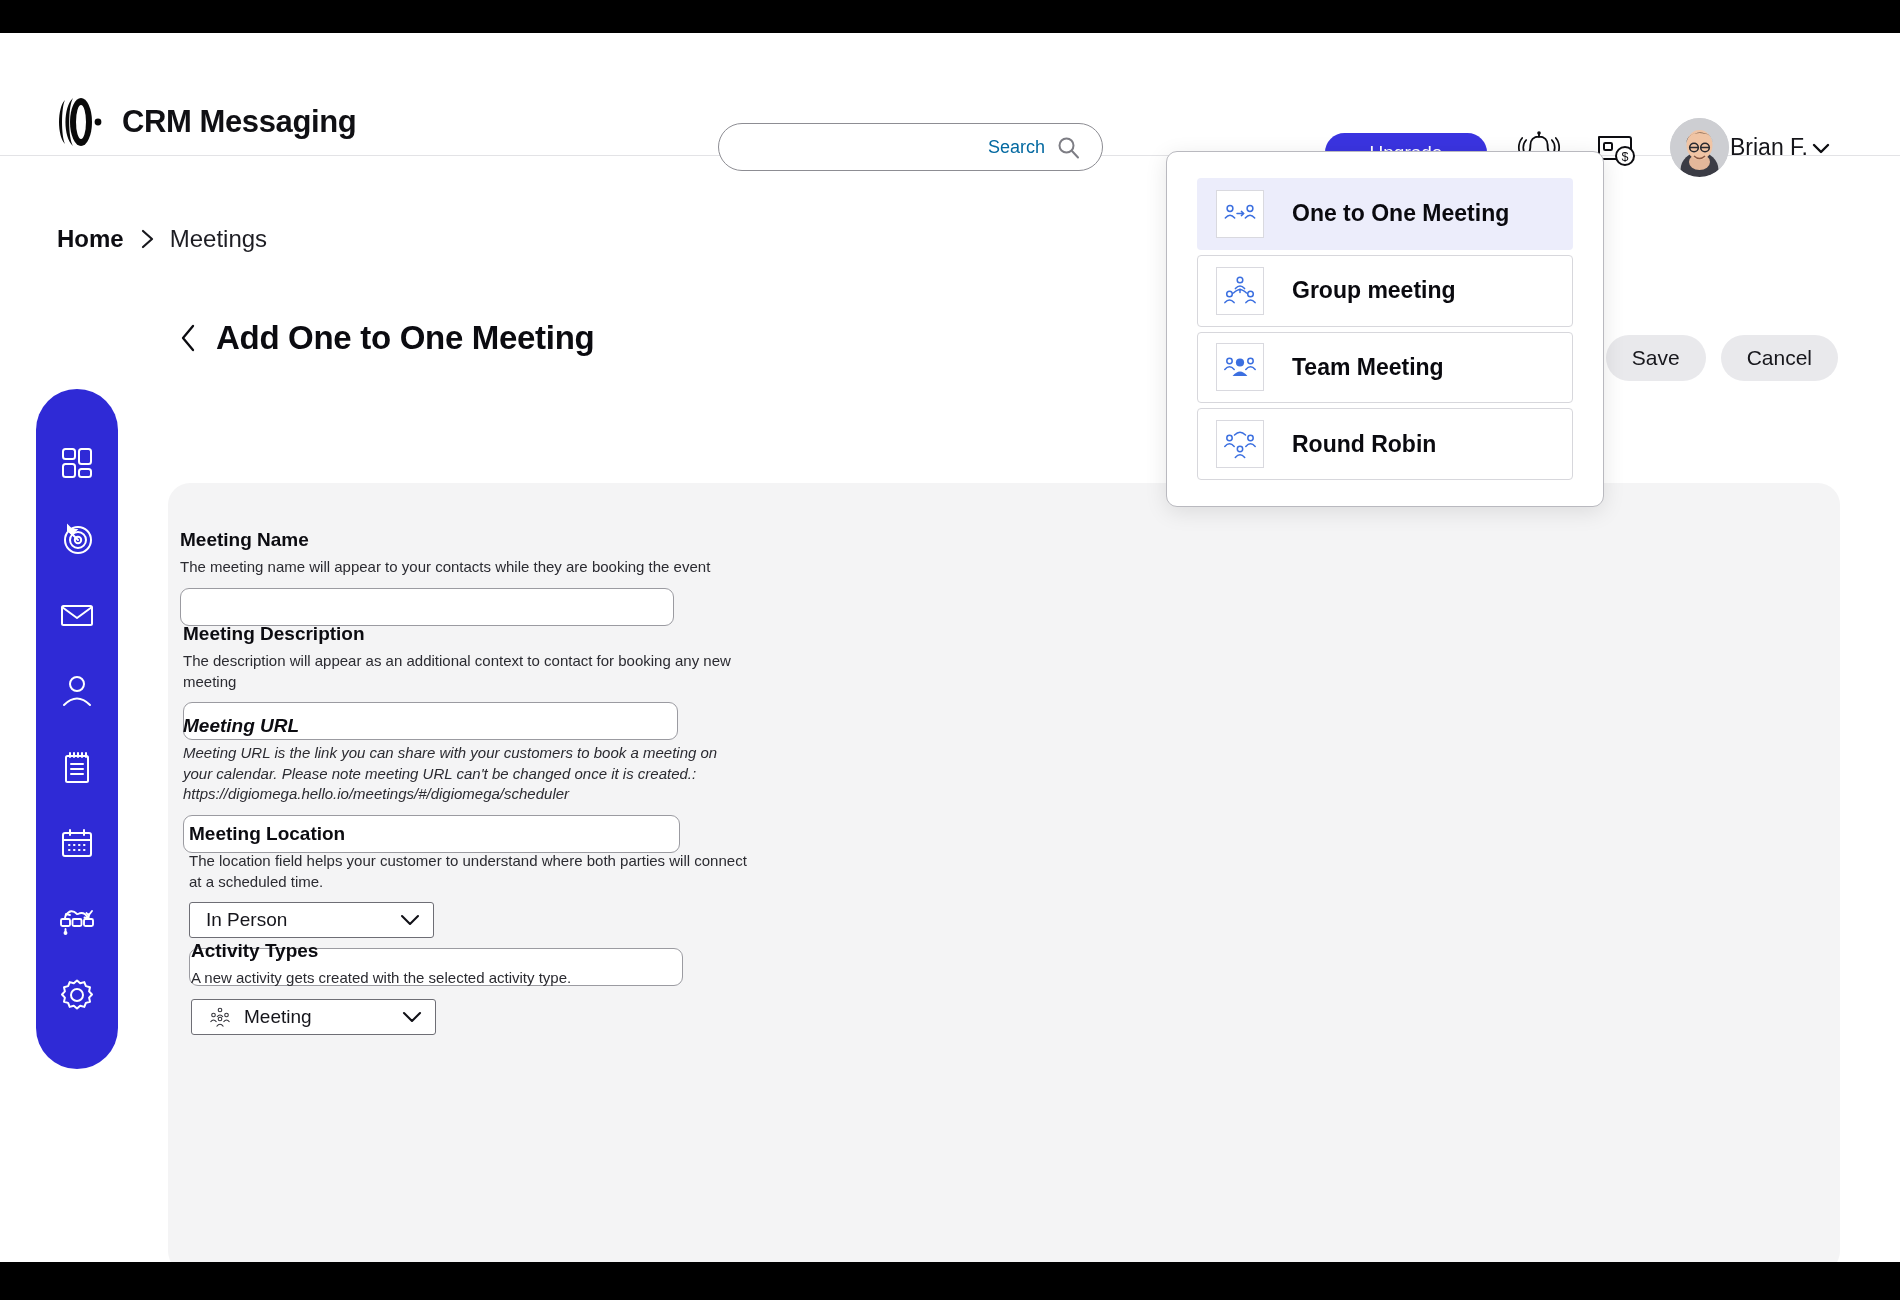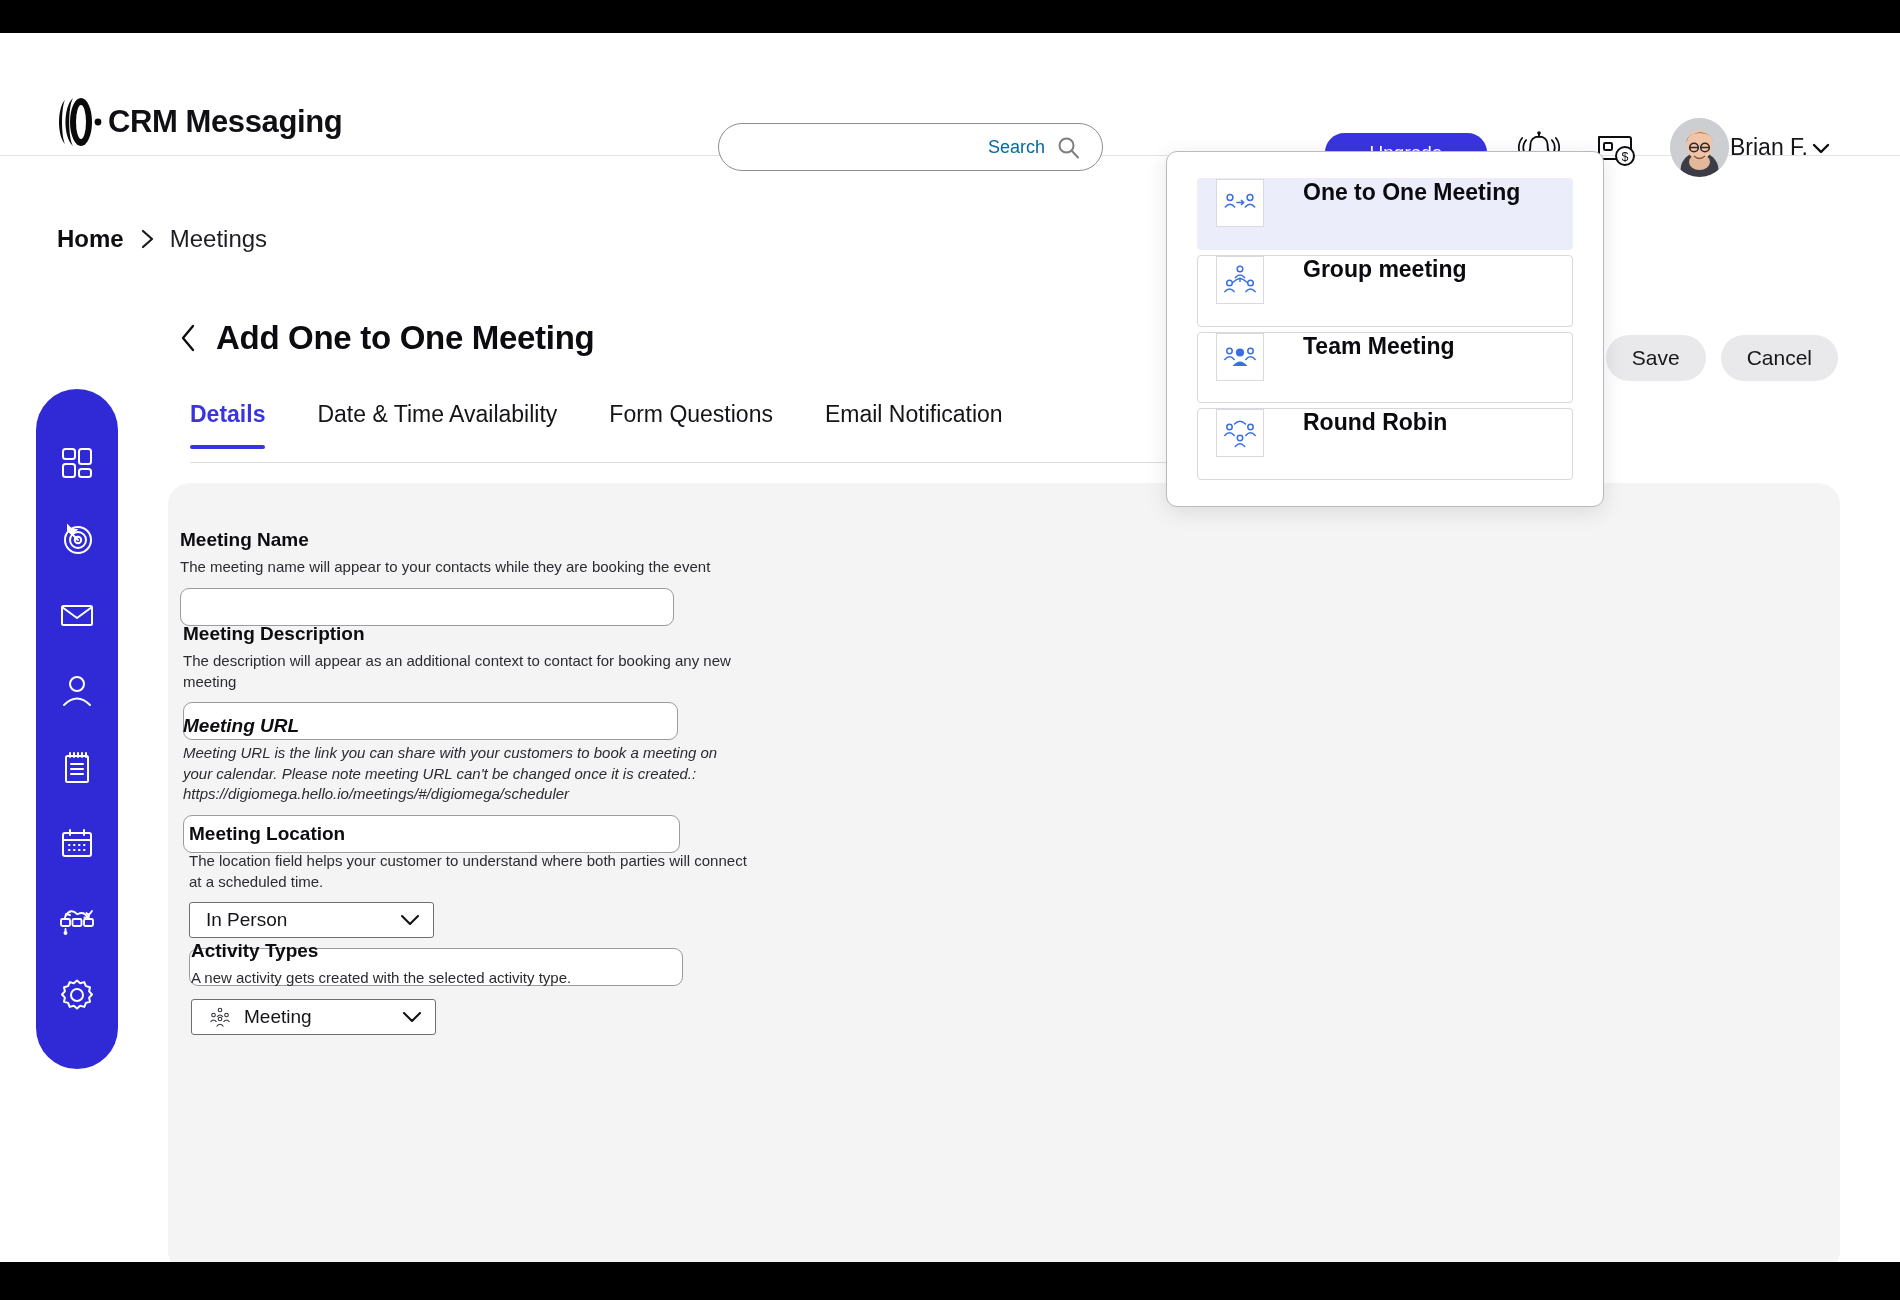--- a/index.html
+++ b/index.html
@@ -19,21 +19,21 @@
 
   
   #header {
     position: absolute; left: 0; top: 0;
     width: 1900px; height: 123px;
     background: #fff;
     border-bottom: 1px solid #e3e3e6;
   }
   #logo-wrap {
     position: absolute; left: 54px; top: 62px;
-    display: flex; align-items: center; gap: 0;
+    display: flex; align-items: center; gap: 14px;
   }
   #logo-mark { width: 54px; height: 54px; flex: none; }
   #logo-text {
     font-size: 31px; font-weight: 700; color: #101014;
     letter-spacing: -0.4px; white-space: nowrap;
   }
 
   #search-box {
     position: absolute; left: 718px; top: 90px;
     width: 385px; height: 48px;
@@ -161,21 +161,21 @@
     width: 438px; height: 356px;
     background: #fff;
     border: 1.3px solid #b9b9bf;
     border-radius: 11px;
     box-shadow: 0 5px 22px rgba(0,0,0,0.1);
     padding: 26px 30px;
     display: flex; flex-direction: column; gap: 5px;
     z-index: 40;
   }
   .dd-item {
-    height: 75px; display: flex; gap: 39px;
+    height: 75px; display: flex; align-items: center; gap: 28px;
     padding: 0 18px; cursor: pointer;
     border: 1px solid #d7d7dc; border-radius: 4px;
     background: #fff;
   }
   .dd-item.selected { background: #ecedfb; border-color: transparent; }
   .dd-ico {
     width: 48px; height: 48px; flex: none;
     border: 1px solid #d9d9df; background: #fff;
     display: flex; align-items: center; justify-content: center;
   }
@@ -269,26 +269,20 @@
       <polyline points="15,3 5,15 15,27"></polyline>
     </svg>
     <span id="page-title">Add One to One Meeting</span>
   </div>
 
   <div id="action-btns">
     <button class="pill-btn">Save</button>
     <button class="pill-btn">Cancel</button>
   </div>
 
-  <div id="tabs">
-    <div class="tab active">Details</div>
-    <div class="tab">Date &amp; Time Availability</div>
-    <div class="tab">Form Questions</div>
-    <div class="tab">Email Notification</div>
-  </div>
 
   <div id="card">
 
     <div class="field" style="left:12px; top:46px; width:560px;">
       <div class="f-label">Meeting Name</div>
       <div class="f-desc">The meeting name will appear to your contacts while they are booking the event</div>
       <div class="f-input" style="width:494px;"></div>
     </div>
 
     <div class="field" style="left:15px; top:140px; width:560px;">

